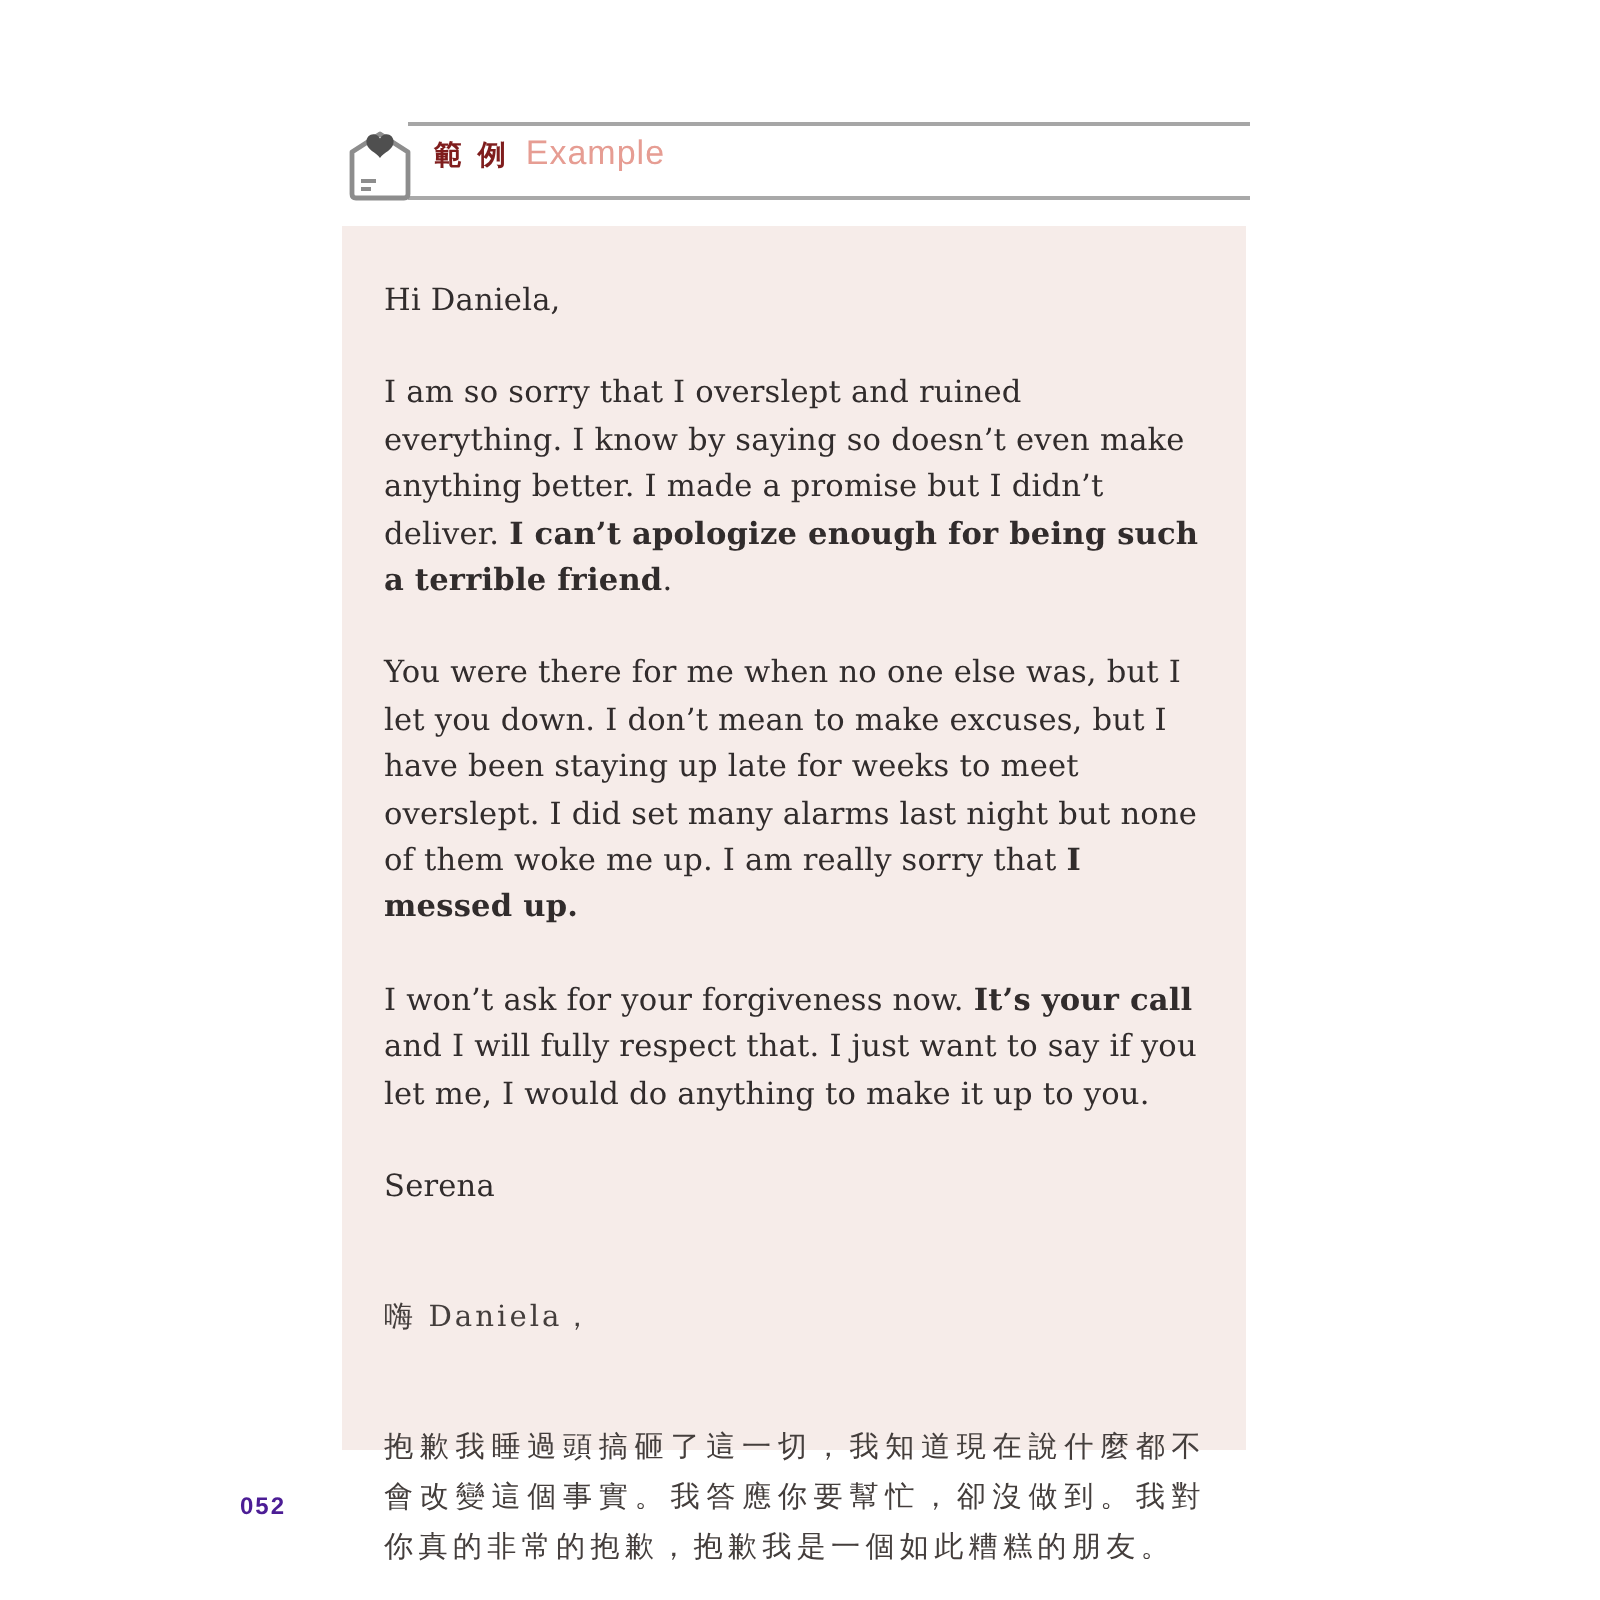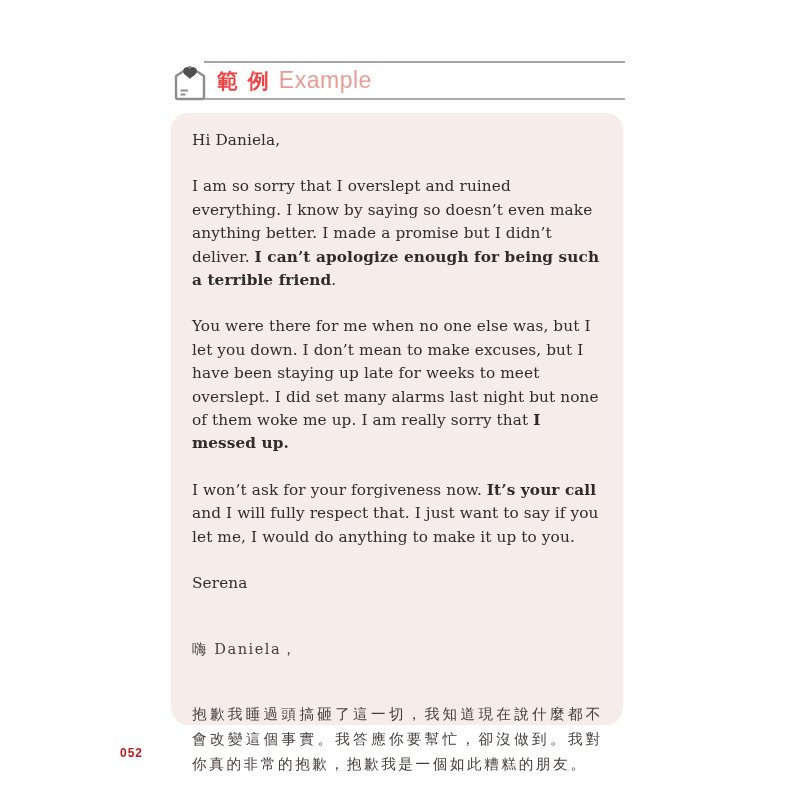--- a/index.html
+++ b/index.html
@@ -16,33 +16,33 @@
     background: #a6a6a6;
   }
   .header-rule-bottom {
     position: absolute; left: 34px; top: 40px; width: 421px; height: 2px;
     background: #a9a9a9;
   }
   .header-title {
     position: absolute; left: 47px; top: 9px; white-space: nowrap;
   }
   .header-title .zh {
-    font-size: 21px; font-weight: bold; color: #ef4444; letter-spacing: 2px;
+    font-size: 14px; font-weight: bold; color: #7f1d1d; letter-spacing: 2px;
     font-family: "Liberation Sans", sans-serif;
     margin-top: 40px;
   }
   .header-title .en {
-    font-size: 23px; color: #e69d93; margin-left: 8px; letter-spacing: 0.5px;
+    font-size: 17px; color: #e69d93; margin-left: 8px; letter-spacing: 0.5px;
   }
 
   
   .letter-card {
     position: absolute; left: 171px; top: 113px; width: 452px; height: 612px;
-    background: #f6ece9; border-radius: 17px;
-    padding: 16px 20px 0 21px;
+    background: #f6ece9; border-radius: 0;
+    padding: 26px 20px 0 21px;
   }
 
   .en-text {
     font-family: "DejaVu Serif", "Liberation Serif", serif;
     color: #312c2c; font-size: 15.3px; line-height: 23.4px;
     letter-spacing: 0.1px;
   }
   .en-greeting { margin-bottom: 23px; }
   .en-para { margin-bottom: 23px; text-align: left; }
   .en-para b { font-weight: bold; }
@@ -53,21 +53,21 @@
     font-family: "DejaVu Serif", "Liberation Serif", serif;
     color: #443e3c; font-size: 14.6px; line-height: 25px;
     letter-spacing: 2.6px; text-align: justify; margin-top: 40px;
   }
   .zh-greeting { margin-bottom: 12px; letter-spacing: 1.5px; }
   .zh-para { margin-bottom: 13px; }
 
   
   .page-number {
     position: absolute; left: 120px; top: 746px;
-    font-size: 12px; font-weight: bold; color: #b91c1c; letter-spacing: 1px; text-align: center;
+    font-size: 12px; font-weight: bold; color: #4c1d95; letter-spacing: 1px; text-align: center;
   }
 </style>
 </head>
 <body>
 
 <div class="page">
 
   <div class="header">
     <div class="header-rule-top"></div>
     <div class="header-rule-bottom"></div>

